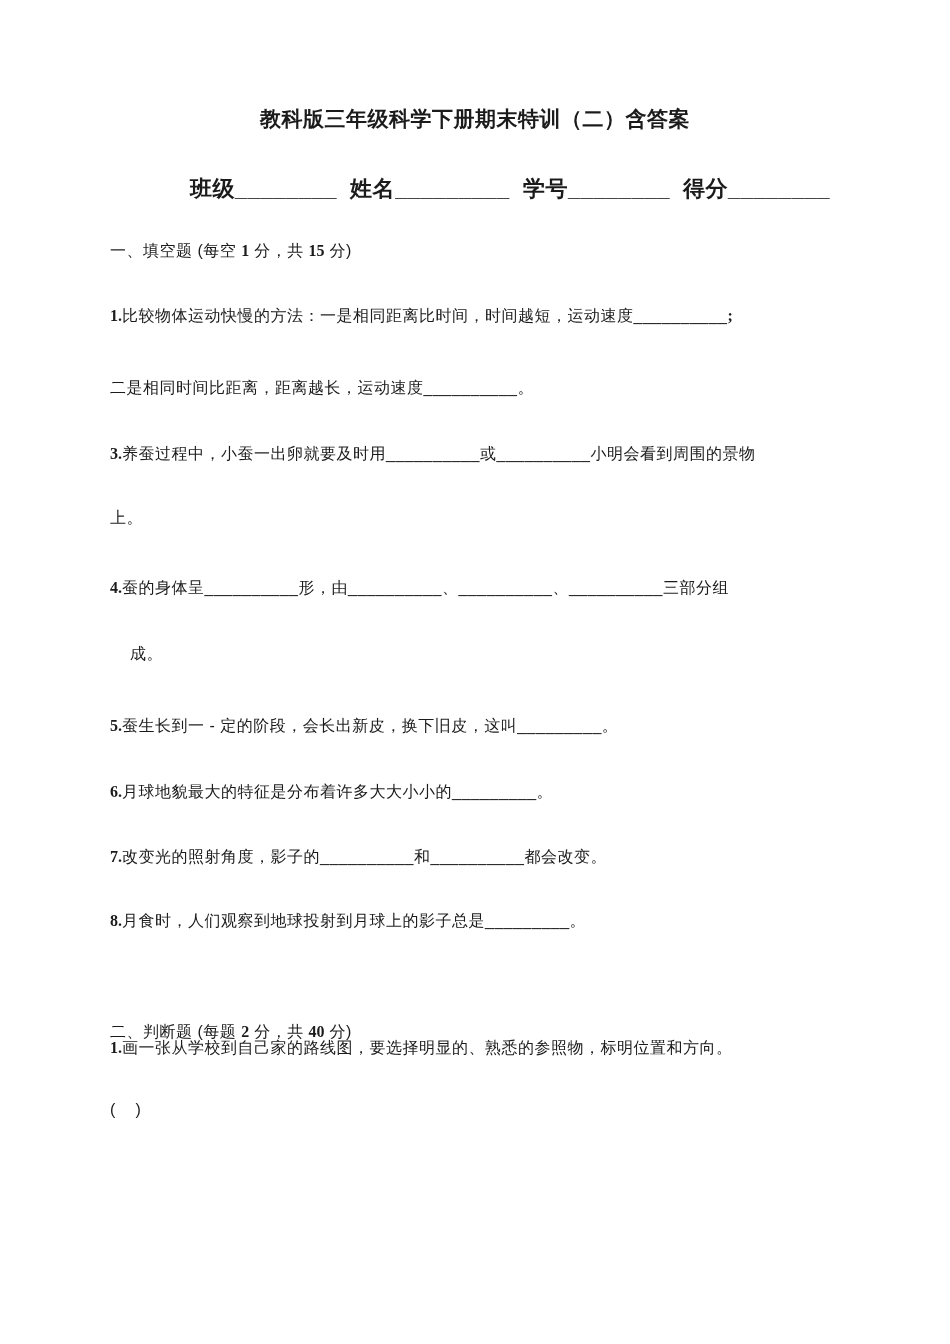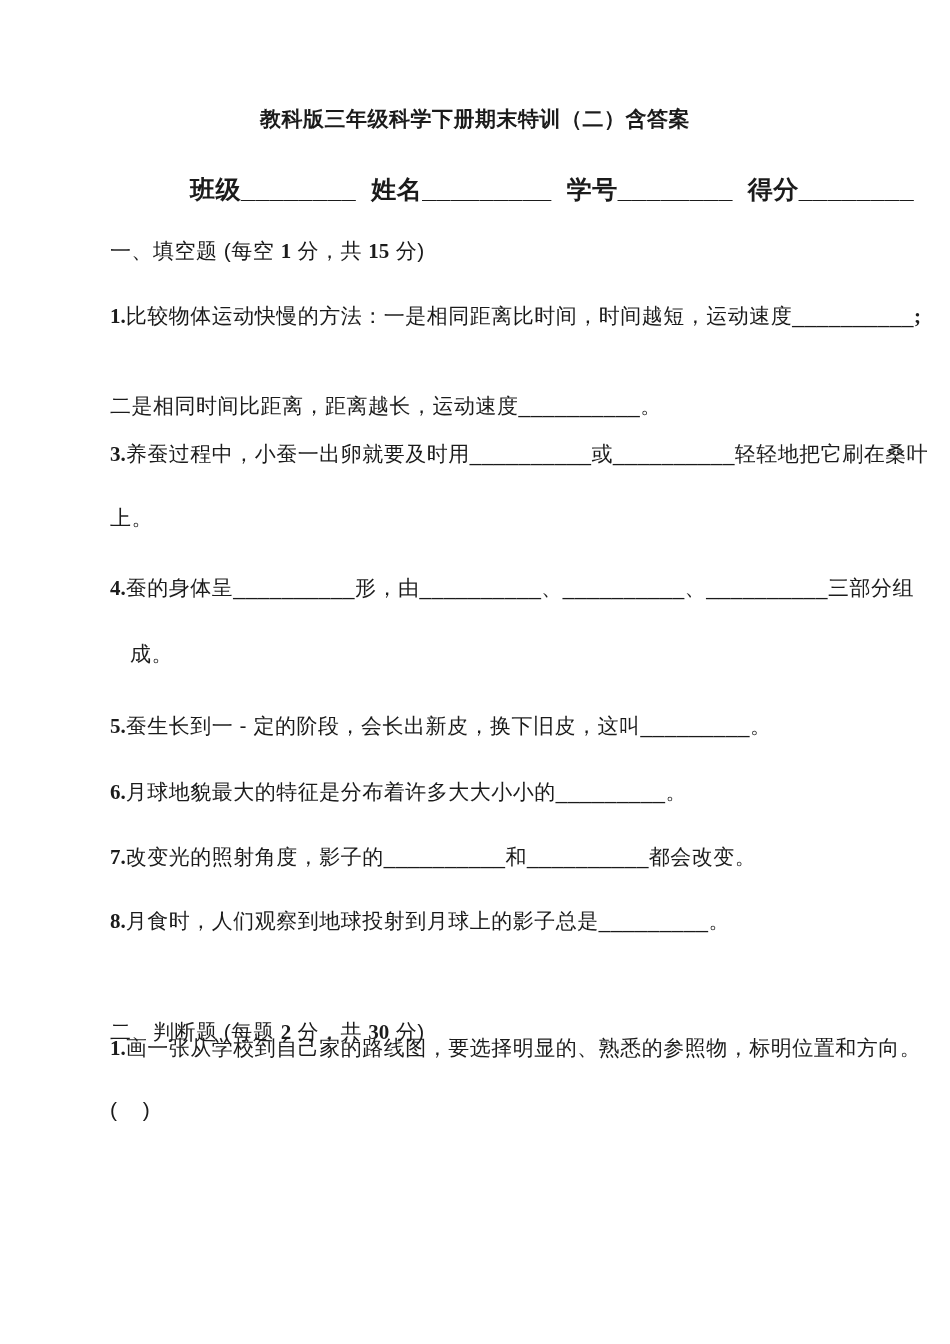--- a/index.html
+++ b/index.html
@@ -13,21 +13,21 @@
     height: 1344px;
     background: #ffffff;
     overflow: hidden;
     font-family: "Liberation Sans", sans-serif;
     color: #1b1b1b;
   }
   #lines { position: absolute; inset: 0; }
   .doc-line {
     position: absolute;
     left: 110px;
-    font-size: 21px;
+    font-size: 16px;
     line-height: 26px;
     white-space: pre;
     letter-spacing: 0.5px;
     color: #1b1b1b;
   }
   .doc-line span { white-space: pre; }
   .b { font-weight: bold; }
   
   .num {
     font-family: "Liberation Serif", serif;
@@ -37,28 +37,28 @@
   .title {
     left: 0;
     width: 950px;
     text-align: center;
     font-weight: bold;
     font-size: 21px;
   }
   .header {
     left: 190px;
     font-weight: bold;
-    font-size: 25px;
+    font-size: 22px;
   }
   
   #lines .doc-line:nth-child(1)  { top: 106px; }
   #lines .doc-line:nth-child(2)  { top: 176px; }
   #lines .doc-line:nth-child(3)  { top: 238px; }
   #lines .doc-line:nth-child(4)  { top: 303px; }
-  #lines .doc-line:nth-child(5)  { top: 393px; }
+  #lines .doc-line:nth-child(5)  { top: 375px; }
   #lines .doc-line:nth-child(6)  { top: 441px; }
   #lines .doc-line:nth-child(7)  { top: 505px; }
   #lines .doc-line:nth-child(8)  { top: 575px; }
   #lines .doc-line:nth-child(9)  { top: 641px; margin-left: 20px; }
   #lines .doc-line:nth-child(10) { top: 713px; }
   #lines .doc-line:nth-child(11) { top: 779px; }
   #lines .doc-line:nth-child(12) { top: 844px; text-align: right; }
   #lines .doc-line:nth-child(13) { top: 908px; }
   #lines .doc-line:nth-child(14) { top: 1019px; }
   #lines .doc-line:nth-child(15) { top: 1097px; }
@@ -71,25 +71,25 @@
 </head>
 <body>
 
 <div id="page">
   <div id="lines">
       <div class="doc-line title"><span class="b">教科版三年级科学下册期末特训（二）含答案</span></div>
       <div class="doc-line header"><span class="b">班级</span><span class="b">________</span><span class="b">  姓名</span><span class="b">_________</span><span class="b">  学号</span><span class="b">________</span><span class="b">  得分</span><span class="b">________</span></div>
       <div class="doc-line"><span>一、填空题 (每空 </span><span class="num">1</span><span> 分，共 </span><span class="num">15</span><span> 分)</span></div>
       <div class="doc-line"><span class="num">1.</span><span>比较物体运动快慢的方法：一是相同距离比时间，时间越短，运动速度</span><span>__________</span><span class="num">;</span></div>
       <div class="doc-line"><span>二是相同时间比距离，距离越长，运动速度</span><span>__________</span><span>。</span></div>
-      <div class="doc-line"><span class="num">3.</span><span>养蚕过程中，小蚕一出卵就要及时用</span><span>__________</span><span>或</span><span>__________</span><span>轻轻地把它刷在桑叶</span></div>
+      <div class="doc-line"><span class="num">3.</span><span>养蚕过程中，小蚕一出卵就要及时用</span><span>__________</span><span>或</span><span>__________</span><span>小明会看到周围的景物</span></div>
       <div class="doc-line"><span>上。</span></div>
       <div class="doc-line"><span class="num">4.</span><span>蚕的身体呈</span><span>__________</span><span>形，由</span><span>__________</span><span>、</span><span>__________</span><span>、</span><span>__________</span><span>三部分组</span></div>
       <div class="doc-line"><span>成。</span></div>
       <div class="doc-line"><span class="num">5.</span><span>蚕生长到一 - 定的阶段，会长出新皮，换下旧皮，这叫</span><span>_________</span><span>。</span></div>
       <div class="doc-line"><span class="num">6.</span><span>月球地貌最大的特征是分布着许多大大小小的</span><span>_________</span><span>。</span></div>
       <div class="doc-line"><span class="num">7.</span><span>改变光的照射角度，影子的</span><span>__________</span><span>和</span><span>__________</span><span>都会改变。</span></div>
       <div class="doc-line"><span class="num">8.</span><span>月食时，人们观察到地球投射到月球上的影子总是</span><span>_________</span><span>。</span></div>
-      <div class="doc-line"><span>二、判断题 (每题 </span><span class="num">2</span><span> 分，共 </span><span class="num">30</span><span> 分)</span></div>
+      <div class="doc-line"><span>二、判断题 (每题 </span><span class="num">2</span><span> 分，共 </span><span class="num">40</span><span> 分)</span></div>
       <div class="doc-line"><span class="num">1.</span><span>画一张从学校到自己家的路线图，要选择明显的、熟悉的参照物，标明位置和方向。</span></div>
       <div class="doc-line"><span>(    )</span></div>
     </div>
 </div>
 
 </body></html>

